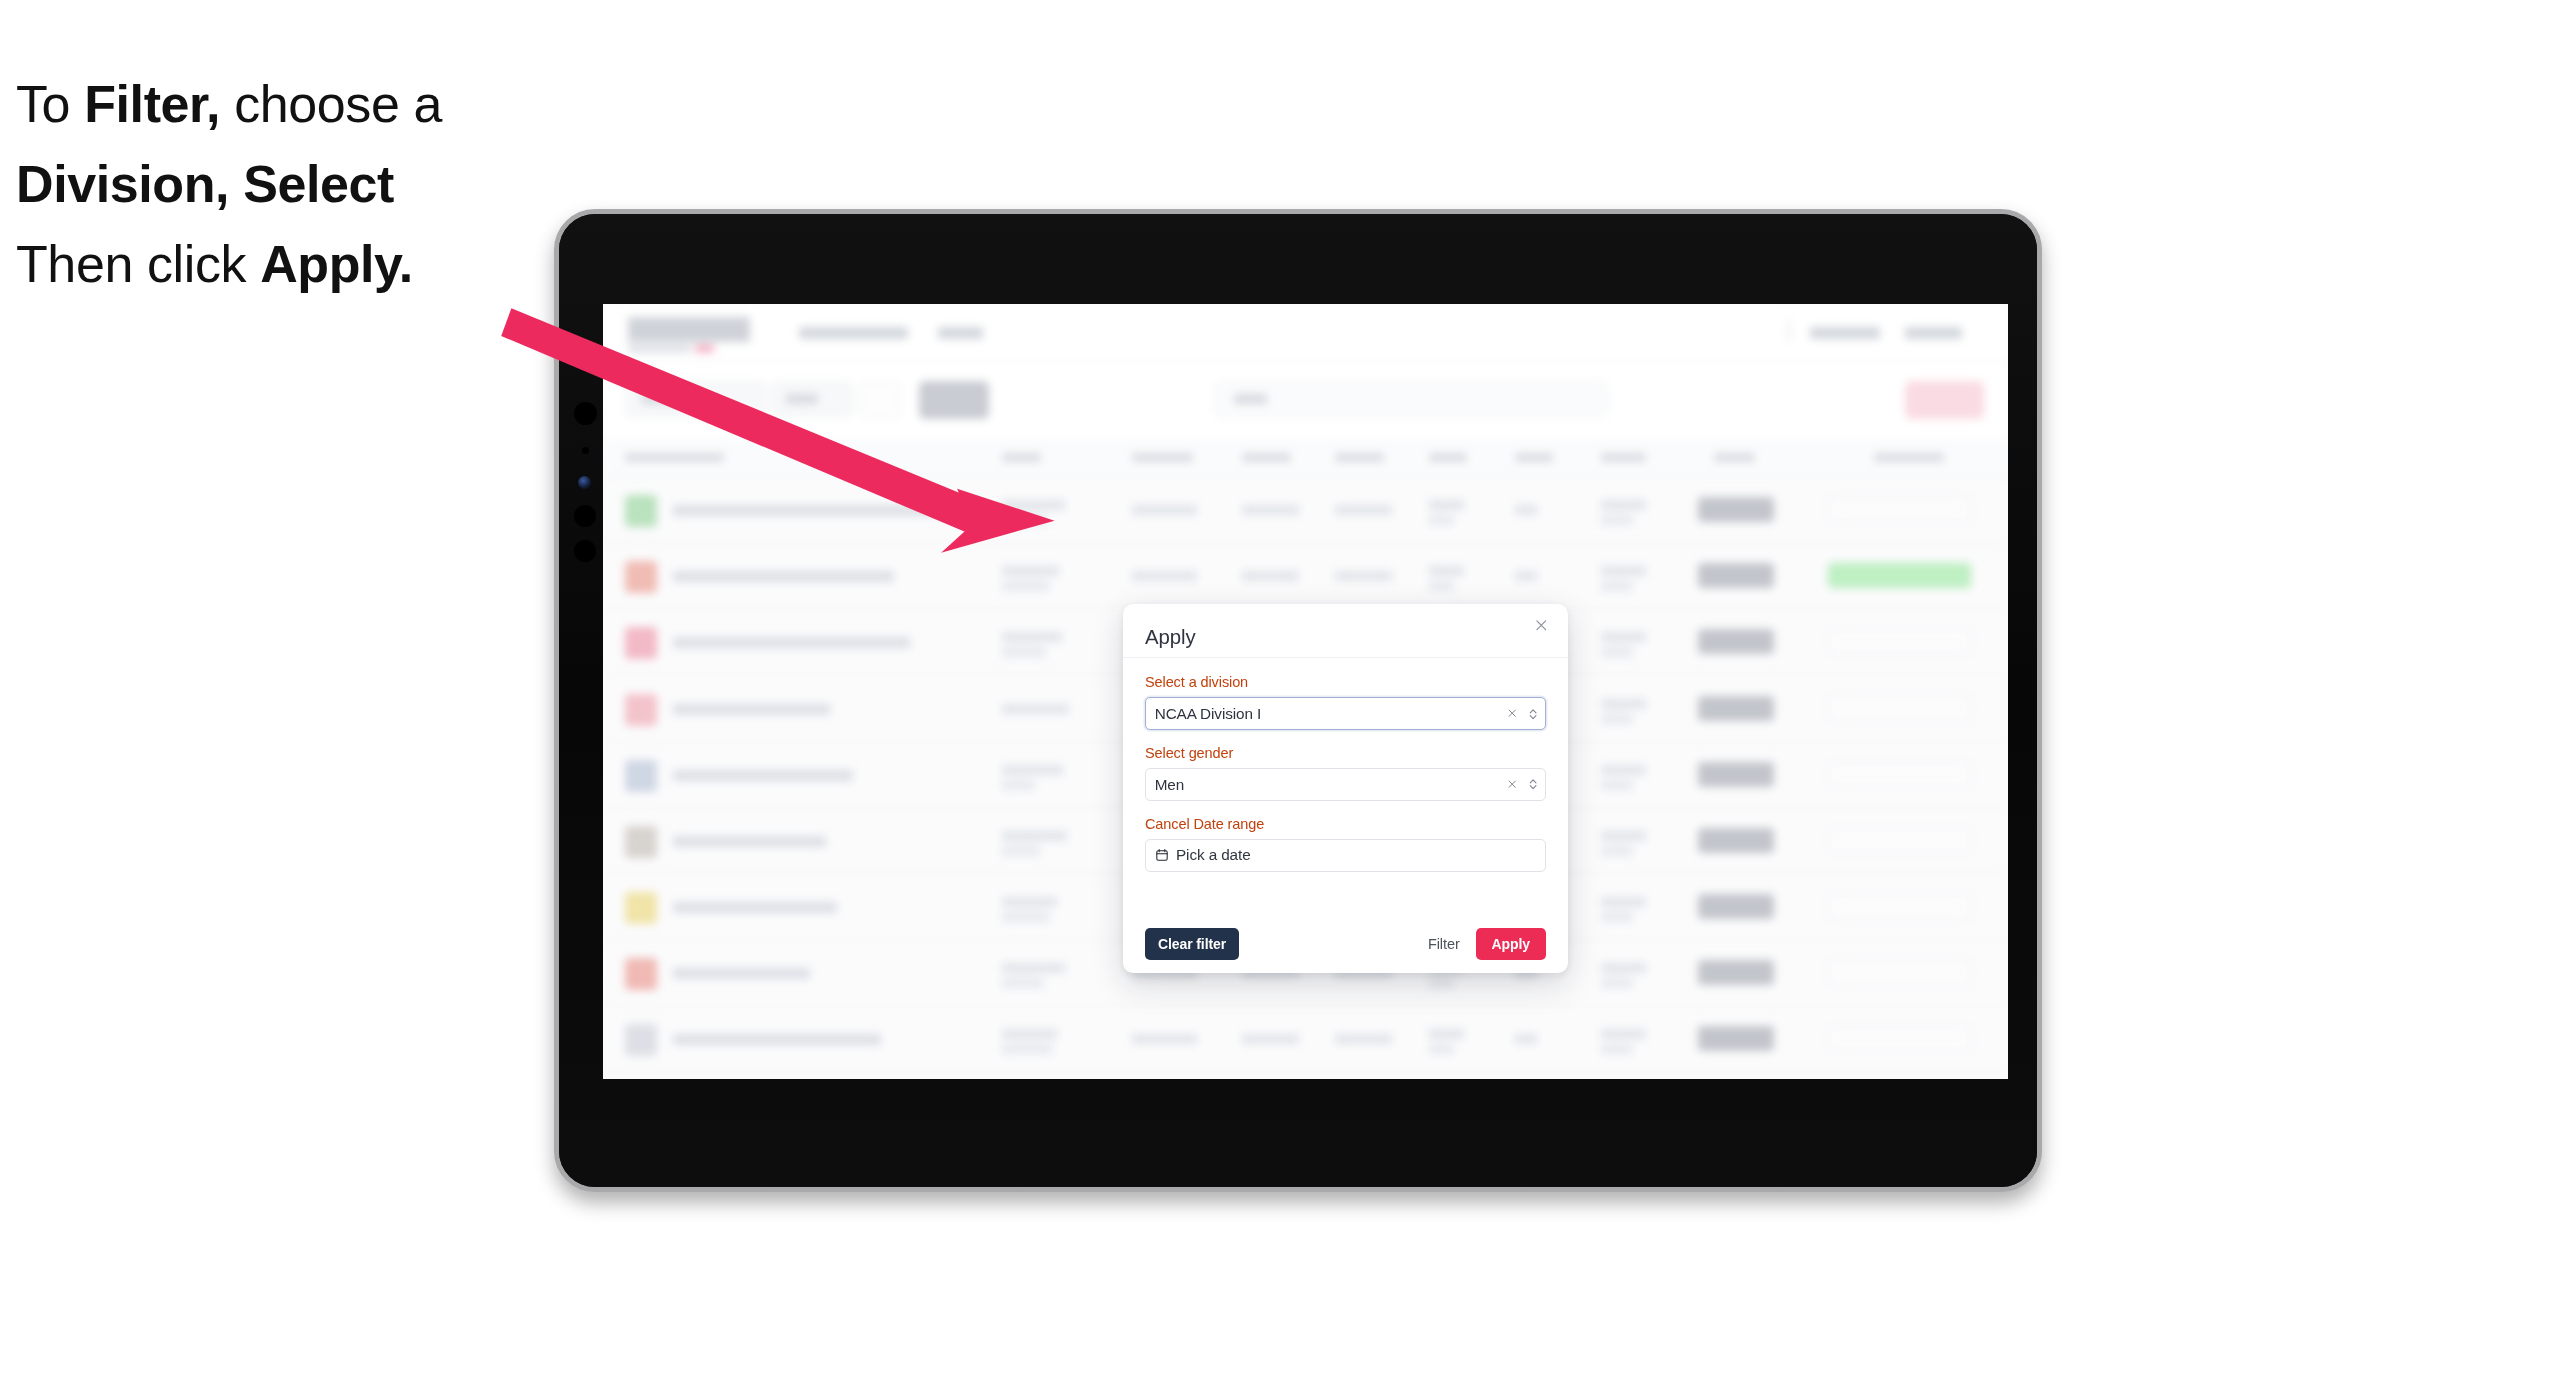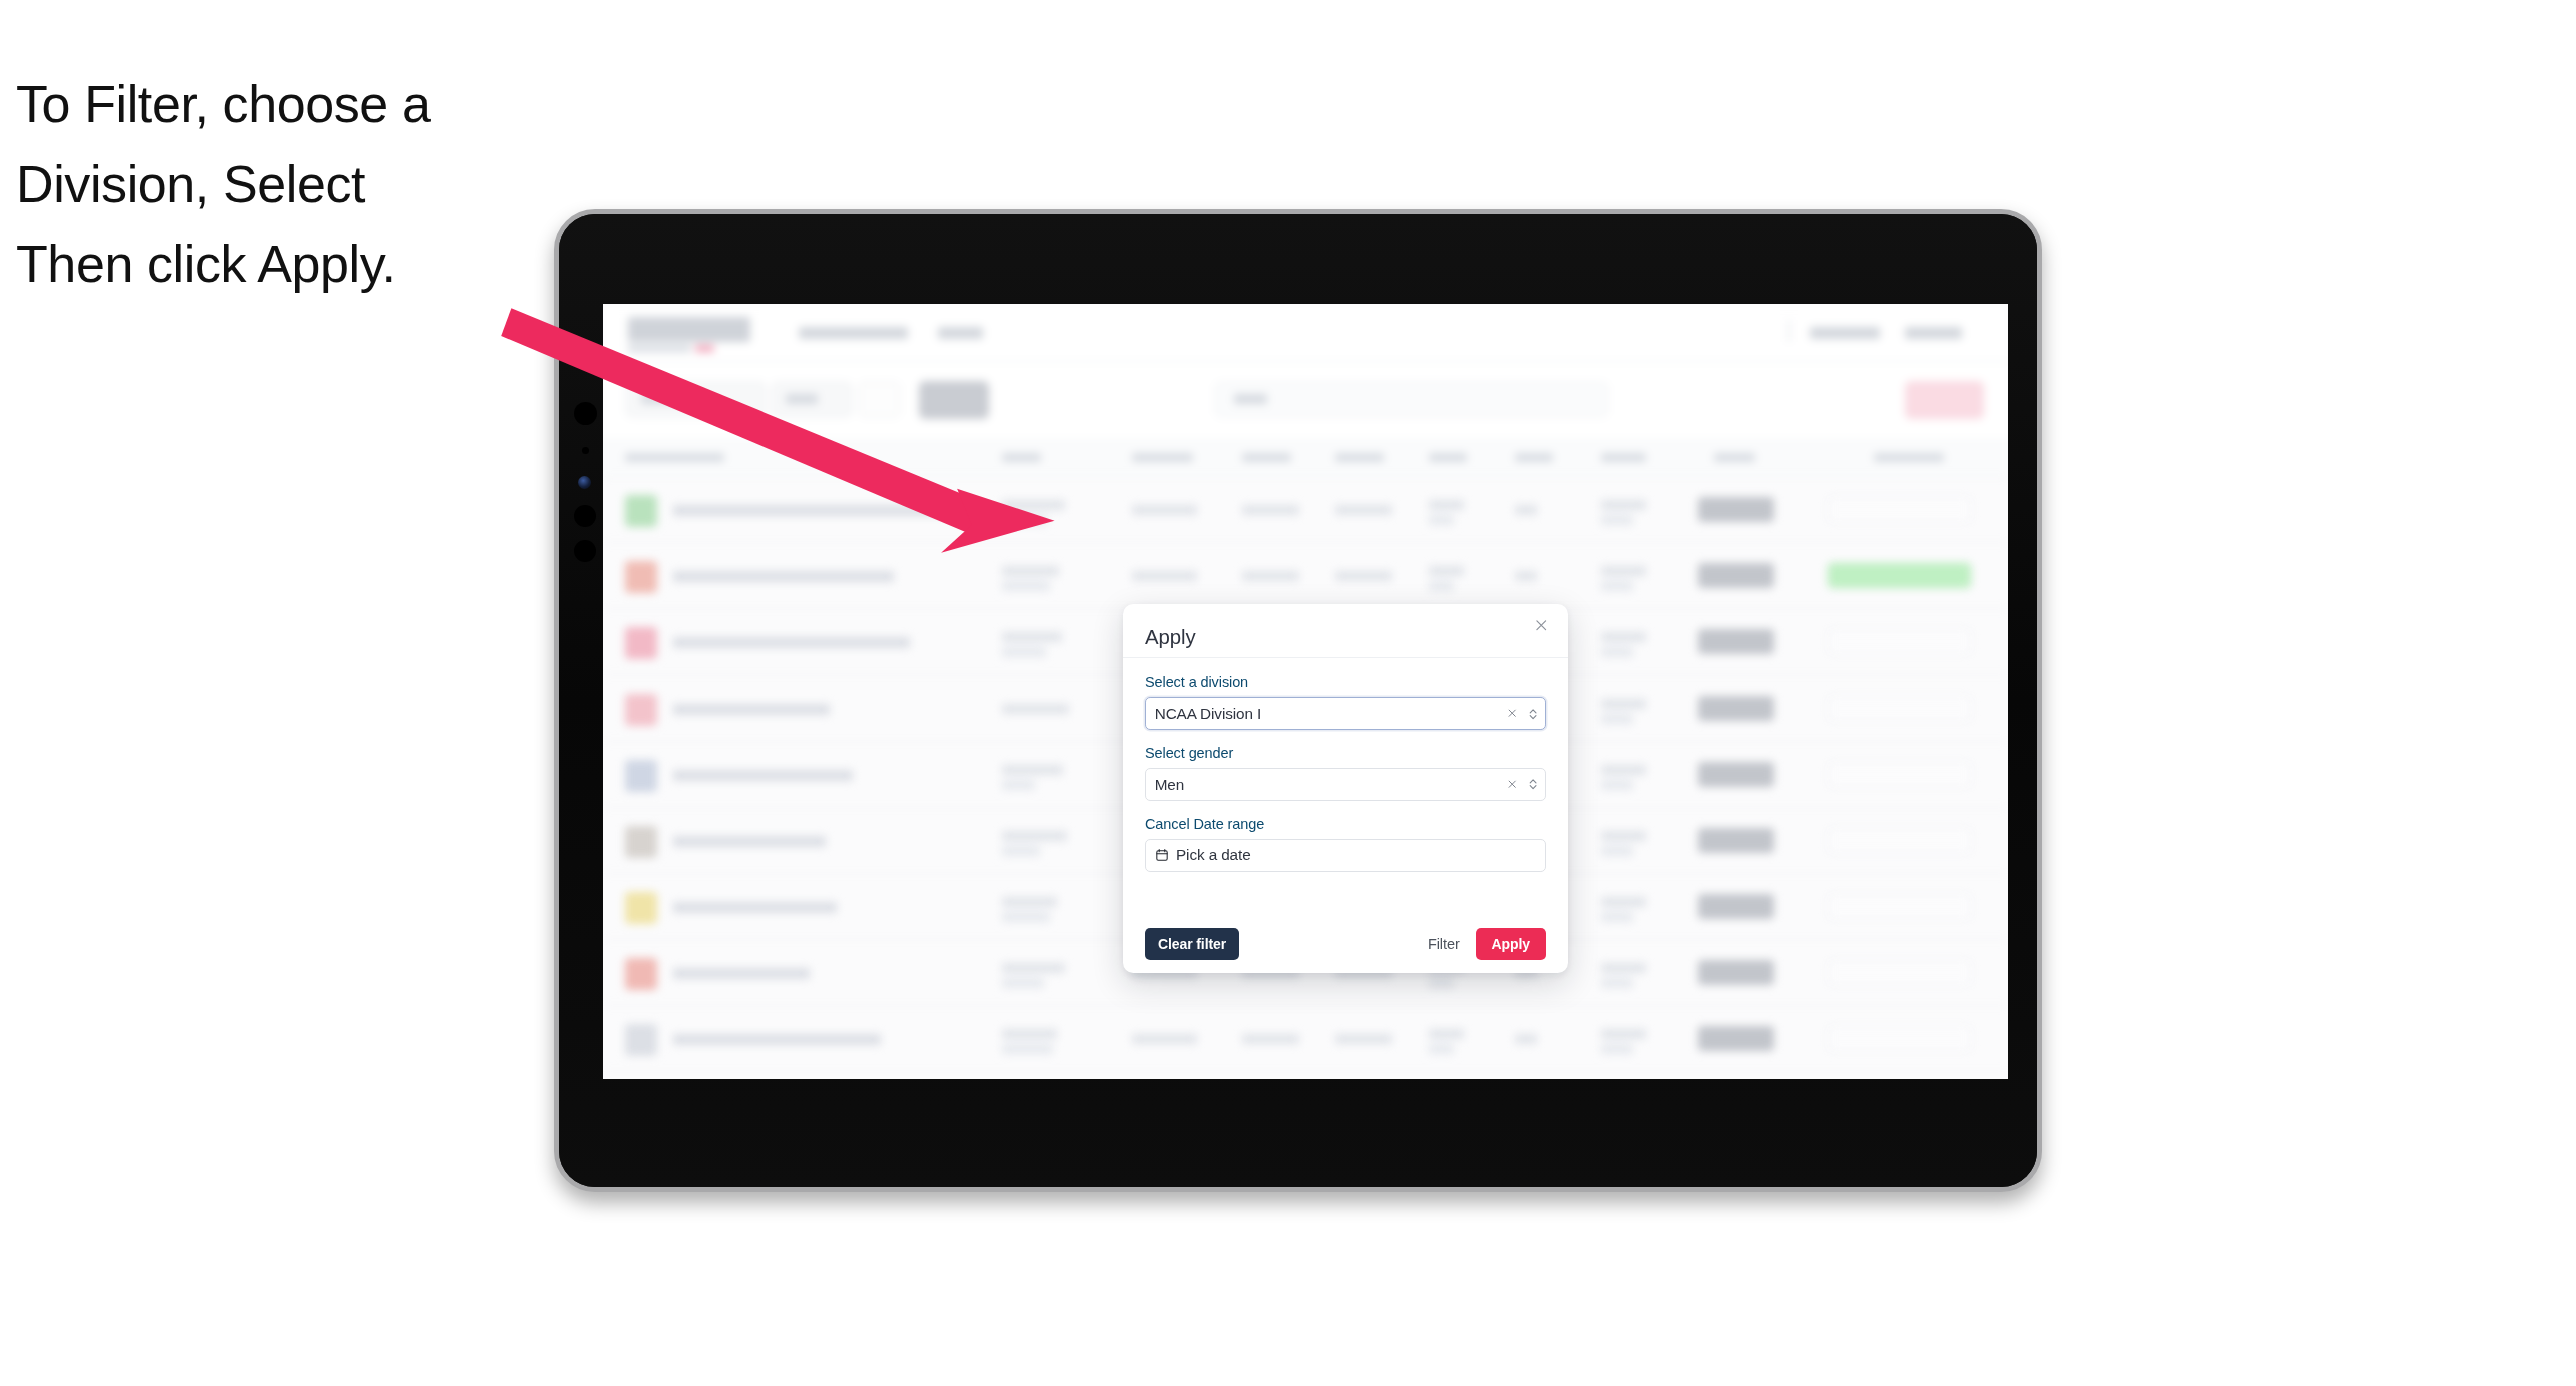--- a/index.html
+++ b/index.html
@@ -10,21 +10,21 @@
     overflow: hidden;
   }
   #stage { position: relative; width: 2576px; height: 1386px; background: #fff; }
 
   
   #caption {
     position: absolute; left: 16px; top: 64px; width: 553px;
     font-size: 52px; line-height: 80px; color: #111111;
     font-weight: 400; letter-spacing: -0.4px;
   }
-  #caption .b { font-weight: 400; }
+  #caption .b { font-weight: 700; }
   #caption .line { white-space: nowrap; }
 
   
   #arrow-svg { position: absolute; left: 0; top: 0; width: 2576px; height: 1386px; pointer-events: none; }
 
   
   #tablet {
     position: absolute; left: 554px; top: 209px;
     width: 1488px; height: 983px;
     background: #0b0b0b;
@@ -95,21 +95,21 @@
     background: #ffffff; border-radius: 10.2px;
     box-shadow: 0 10.2px 32px rgba(16,24,40,0.16), 0 2.2px 7.3px rgba(16,24,40,0.07);
   }
   .modal-head { position: relative; height: 54px; border-bottom: 0.7px solid #eef0f3; }
   .modal-title { position:absolute; left: 22px; top: 22px; font-size: 20.4px; color: #2f3440;
                  font-weight: 400; letter-spacing: -0.1px; }
   .modal-close { position:absolute; right: 14.5px; top: 8.7px; width: 25px; height: 25px;
                  display:flex; align-items:center; justify-content:center; cursor:pointer;
                  color:#8b9099; font-size: 20.4px; line-height: 1; font-weight: 300; }
   .modal-body { position: relative; padding: 16px 22px 0 22px; }
-  .fld-label { font-size: 14.5px; color: #0c4a6e; margin-bottom: 7.3px; letter-spacing: -0.1px; }
+  .fld-label { font-size: 14.5px; color: #c2410c; margin-bottom: 7.3px; letter-spacing: -0.1px; }
   .fld-group { margin-bottom: 14.5px; }
   .fld-box {
     position: relative; height: 33px; border: 0.7px solid #dfe2e7; border-radius: 5.1px;
     background: #fff; display: flex; align-items: center; padding: 0 8.7px;
   }
   .fld-box.focused { border-color: #9fb0d4; box-shadow: 0 0 0 1.5px rgba(159,176,212,0.25); }
   .fld-value { font-size: 15.3px; color: #2f3440; letter-spacing: -0.1px; }
   .fld-ctrls { position:absolute; right: 7.3px; top: 0; height: 100%;
                display:flex; align-items:center; gap: 8.7px; }
   .ic-x { color: #7d838d; font-size: 15.3px; line-height: 1; cursor: pointer; }

